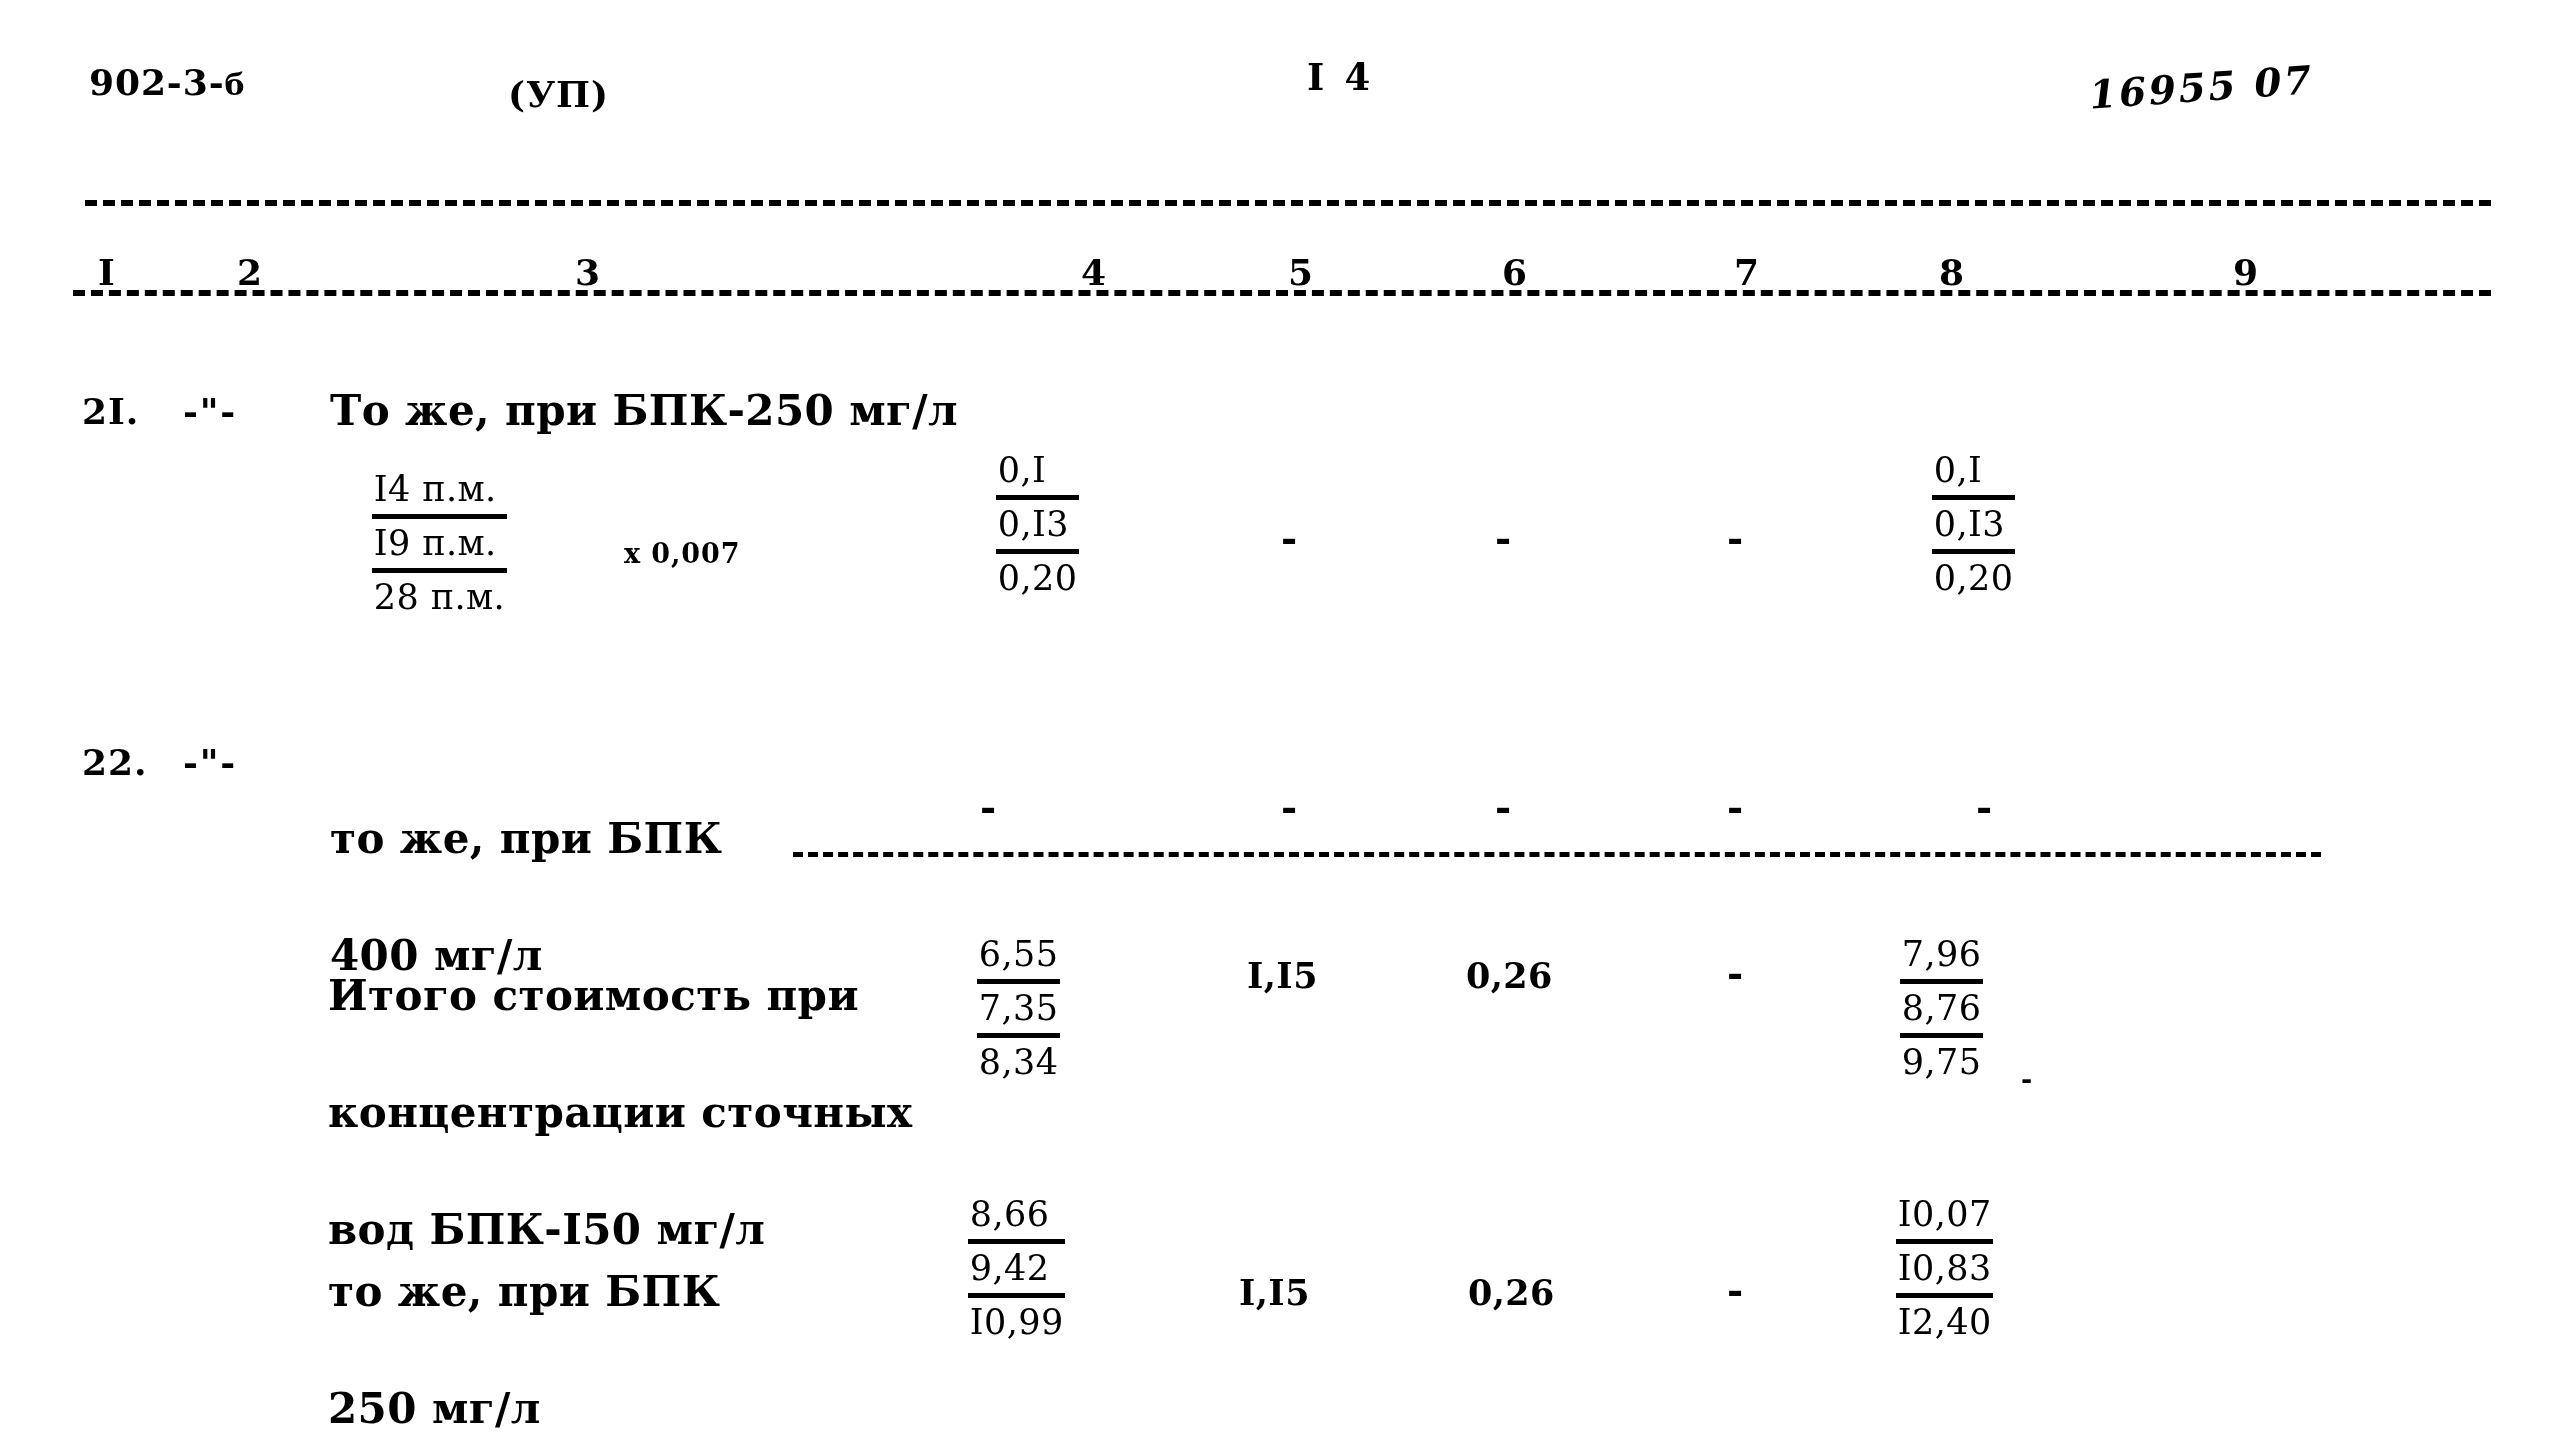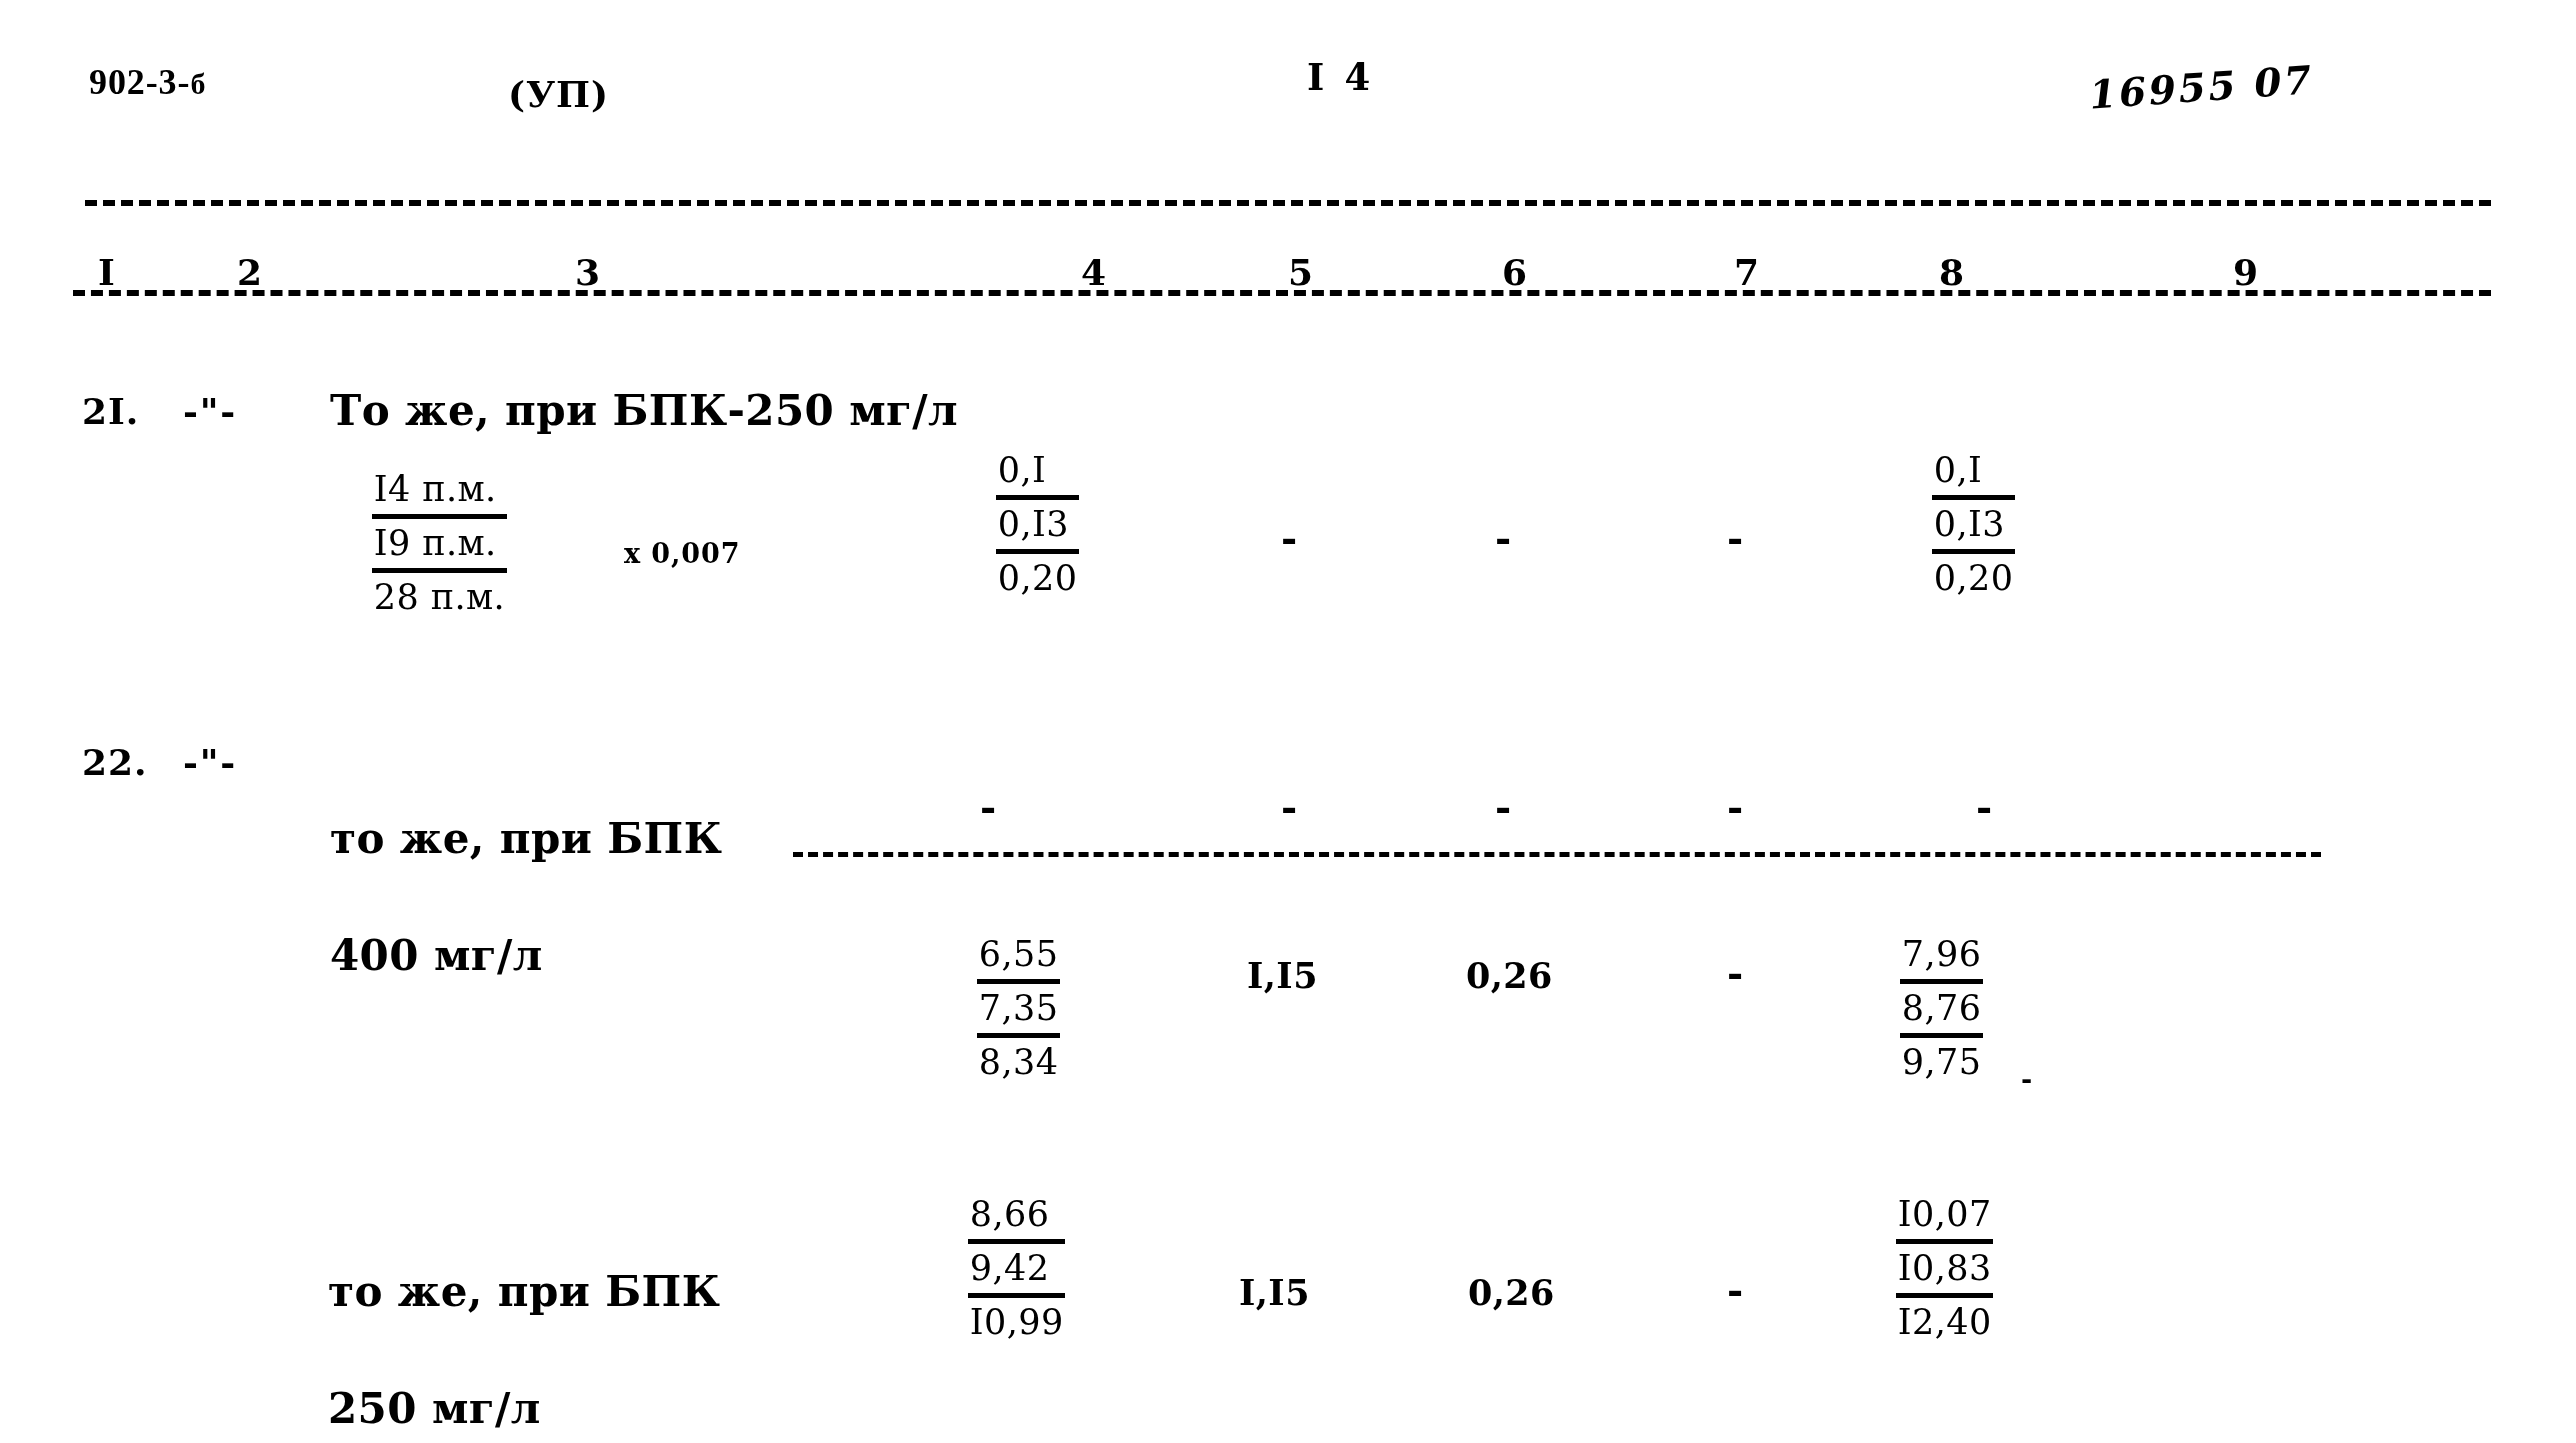--- a/index.html
+++ b/index.html
@@ -12,21 +12,21 @@
     -webkit-font-smoothing:none;
   }
   .page{position:absolute;inset:0;}
 
   
   .abs{position:absolute;white-space:pre;}
 
   
   .hdr-code{
     left:89px;top:61px;
-    font-size:36px;font-weight:700;letter-spacing:0.9px;font-family:Liberation Serif, serif;
+    font-size:36px;font-weight:700;letter-spacing:0.9px;
   }
   .hdr-code .suffix{font-size:30px;font-weight:700;}
   .hdr-part{
     left:508px;top:61px;
     font-size:36px;font-weight:700;letter-spacing:0.9px;margin-top:12px;
   }
   .hdr-page{
     left:1307px;top:55px;
     font-size:37px;font-weight:700;letter-spacing:3.6px;
   }
@@ -158,20 +158,25 @@
   </div>
 
   <div class="dash" style="left:980px;top:784px;">-</div>
   <div class="dash" style="left:1281px;top:784px;">-</div>
   <div class="dash" style="left:1495px;top:784px;">-</div>
   <div class="dash" style="left:1727px;top:784px;">-</div>
   <div class="dash" style="left:1976px;top:784px;">-</div>
 
   <div class="dashrule thin" style="left:793px;top:852px;width:1528px;"></div>
 
+  <div class="abs desc desc-tight" style="left:328px;top:898px;">
+    <div>Итого стоимость при</div>
+    <div>концентрации сточных</div>
+    <div>вод БПК-I50 мг/л</div>
+  </div>
 
   <div class="stack" style="left:977px;top:930px;">
     <span class="l ul">6,55</span>
     <span class="l ul">7,35</span>
     <span class="l">8,34</span>
   </div>
 
   <div class="num" style="left:1247px;top:955px;">I,I5</div>
   <div class="num" style="left:1466px;top:955px;">0,26</div>
   <div class="dash" style="left:1727px;top:950px;">-</div>

